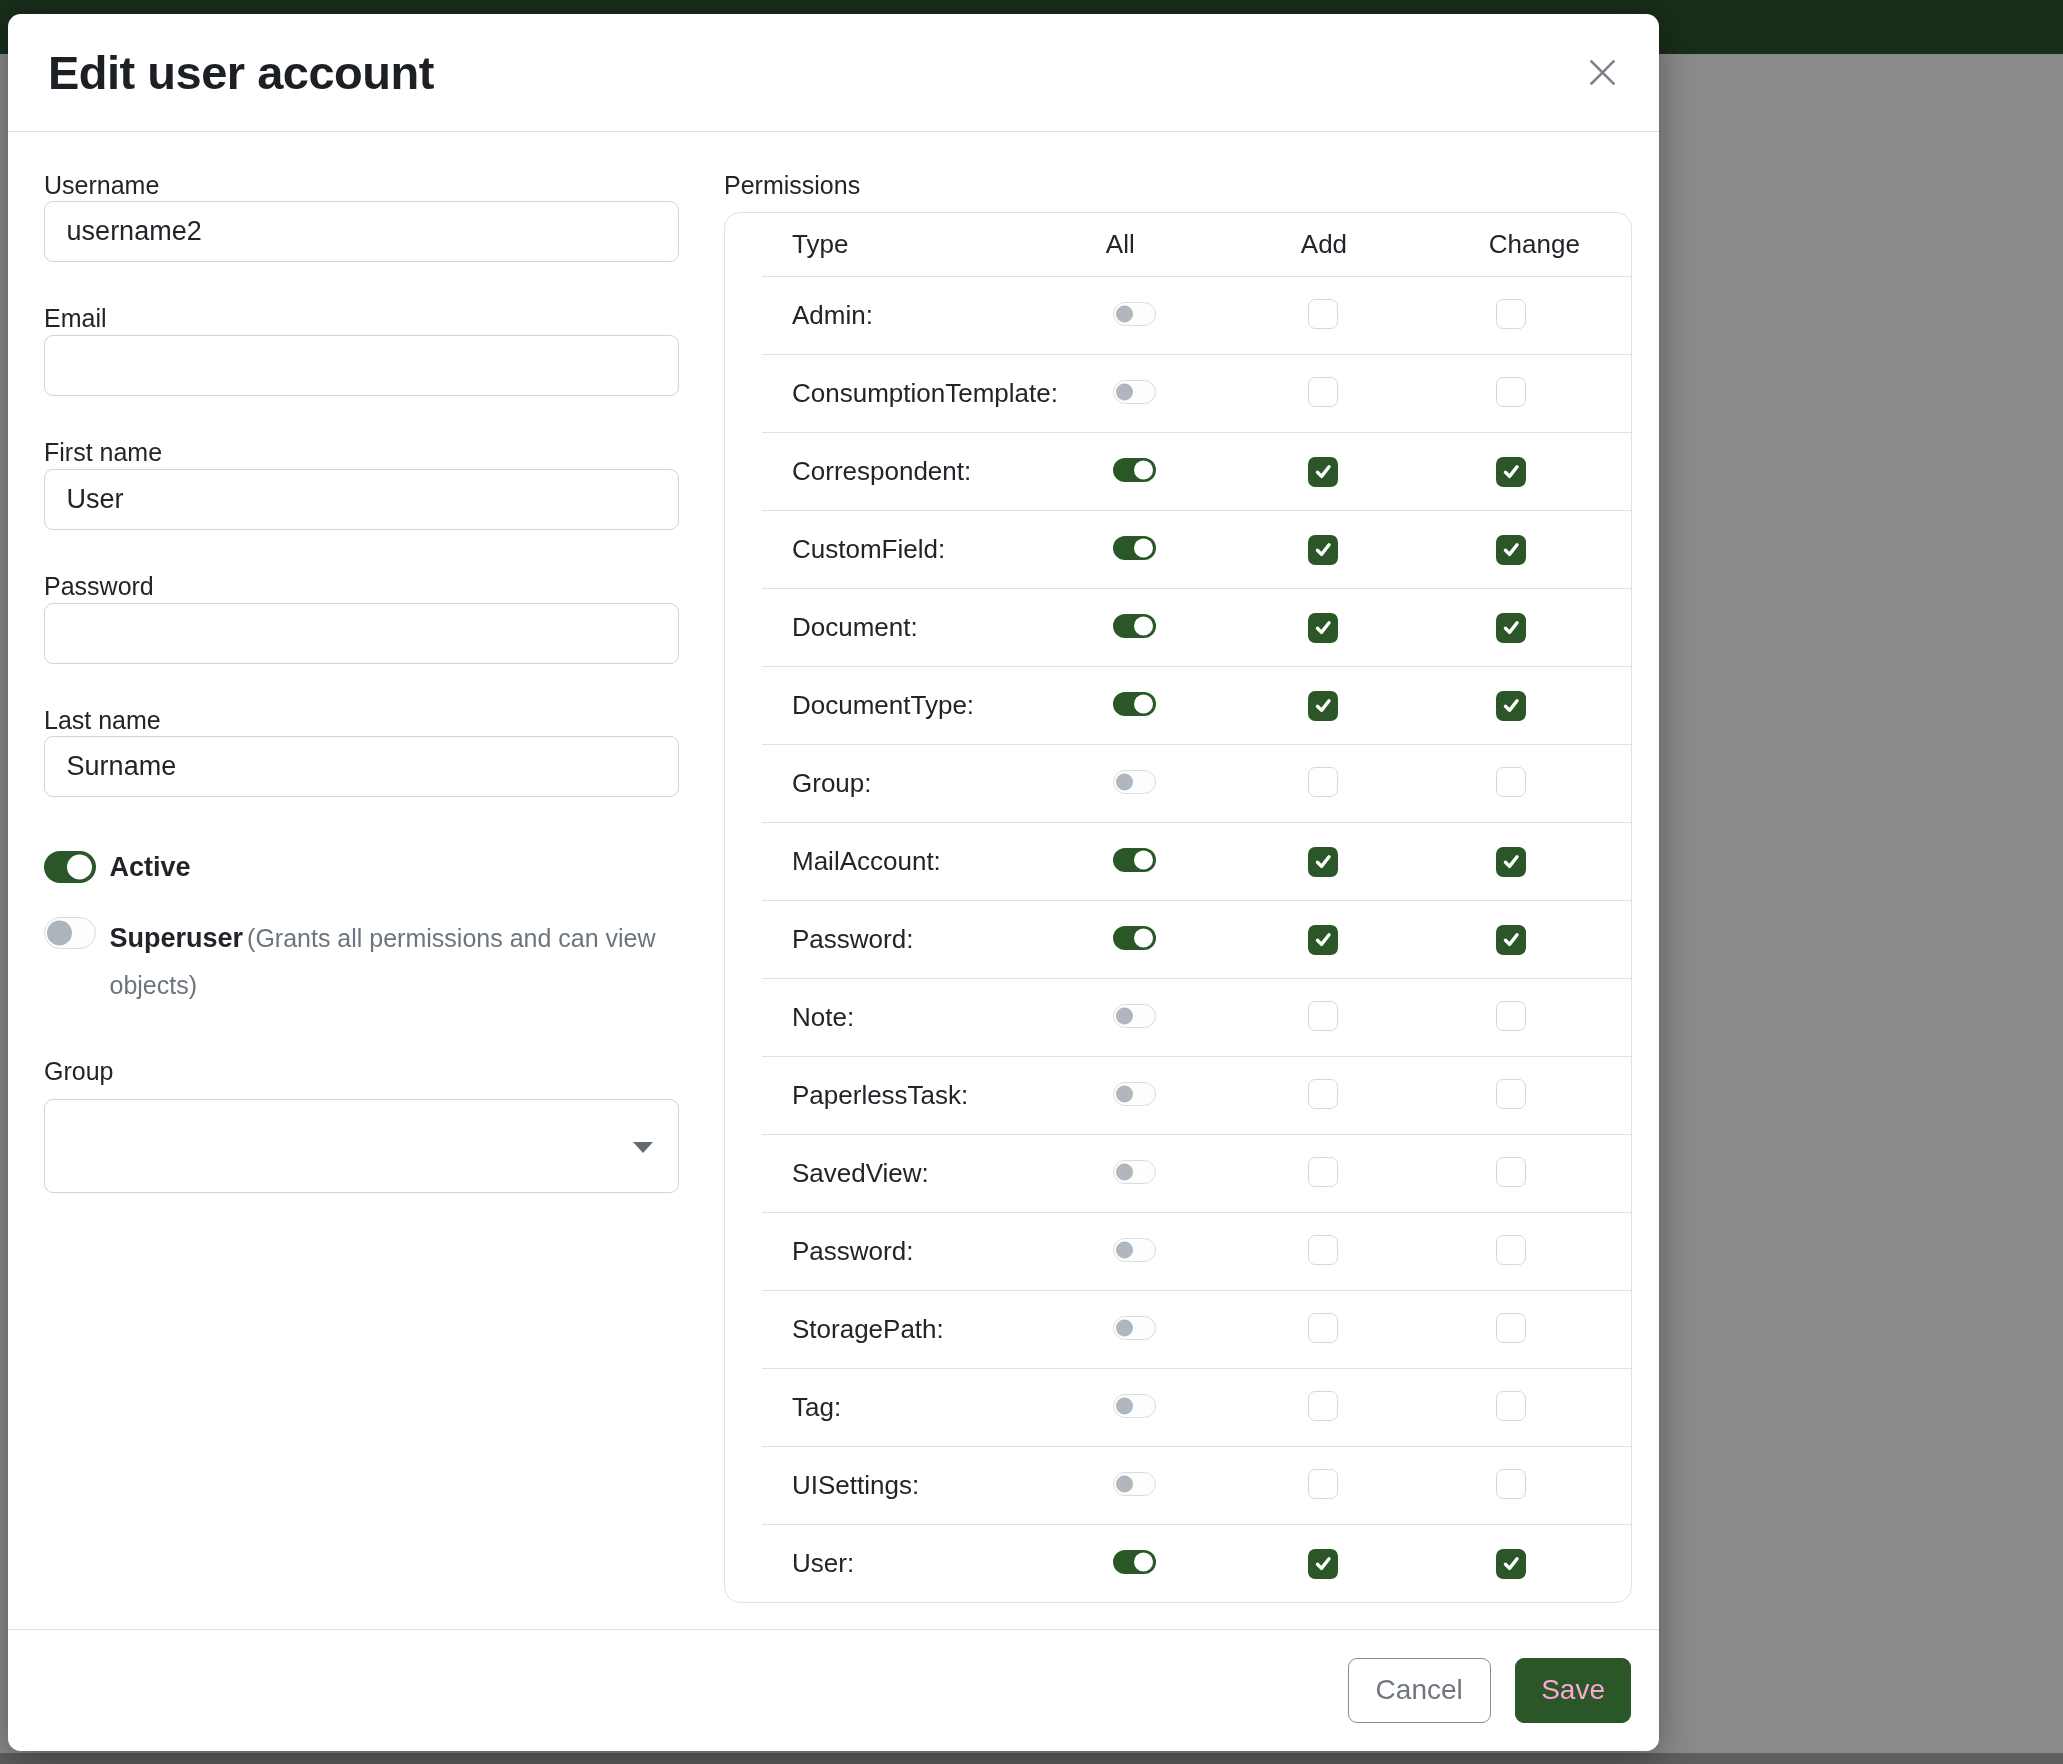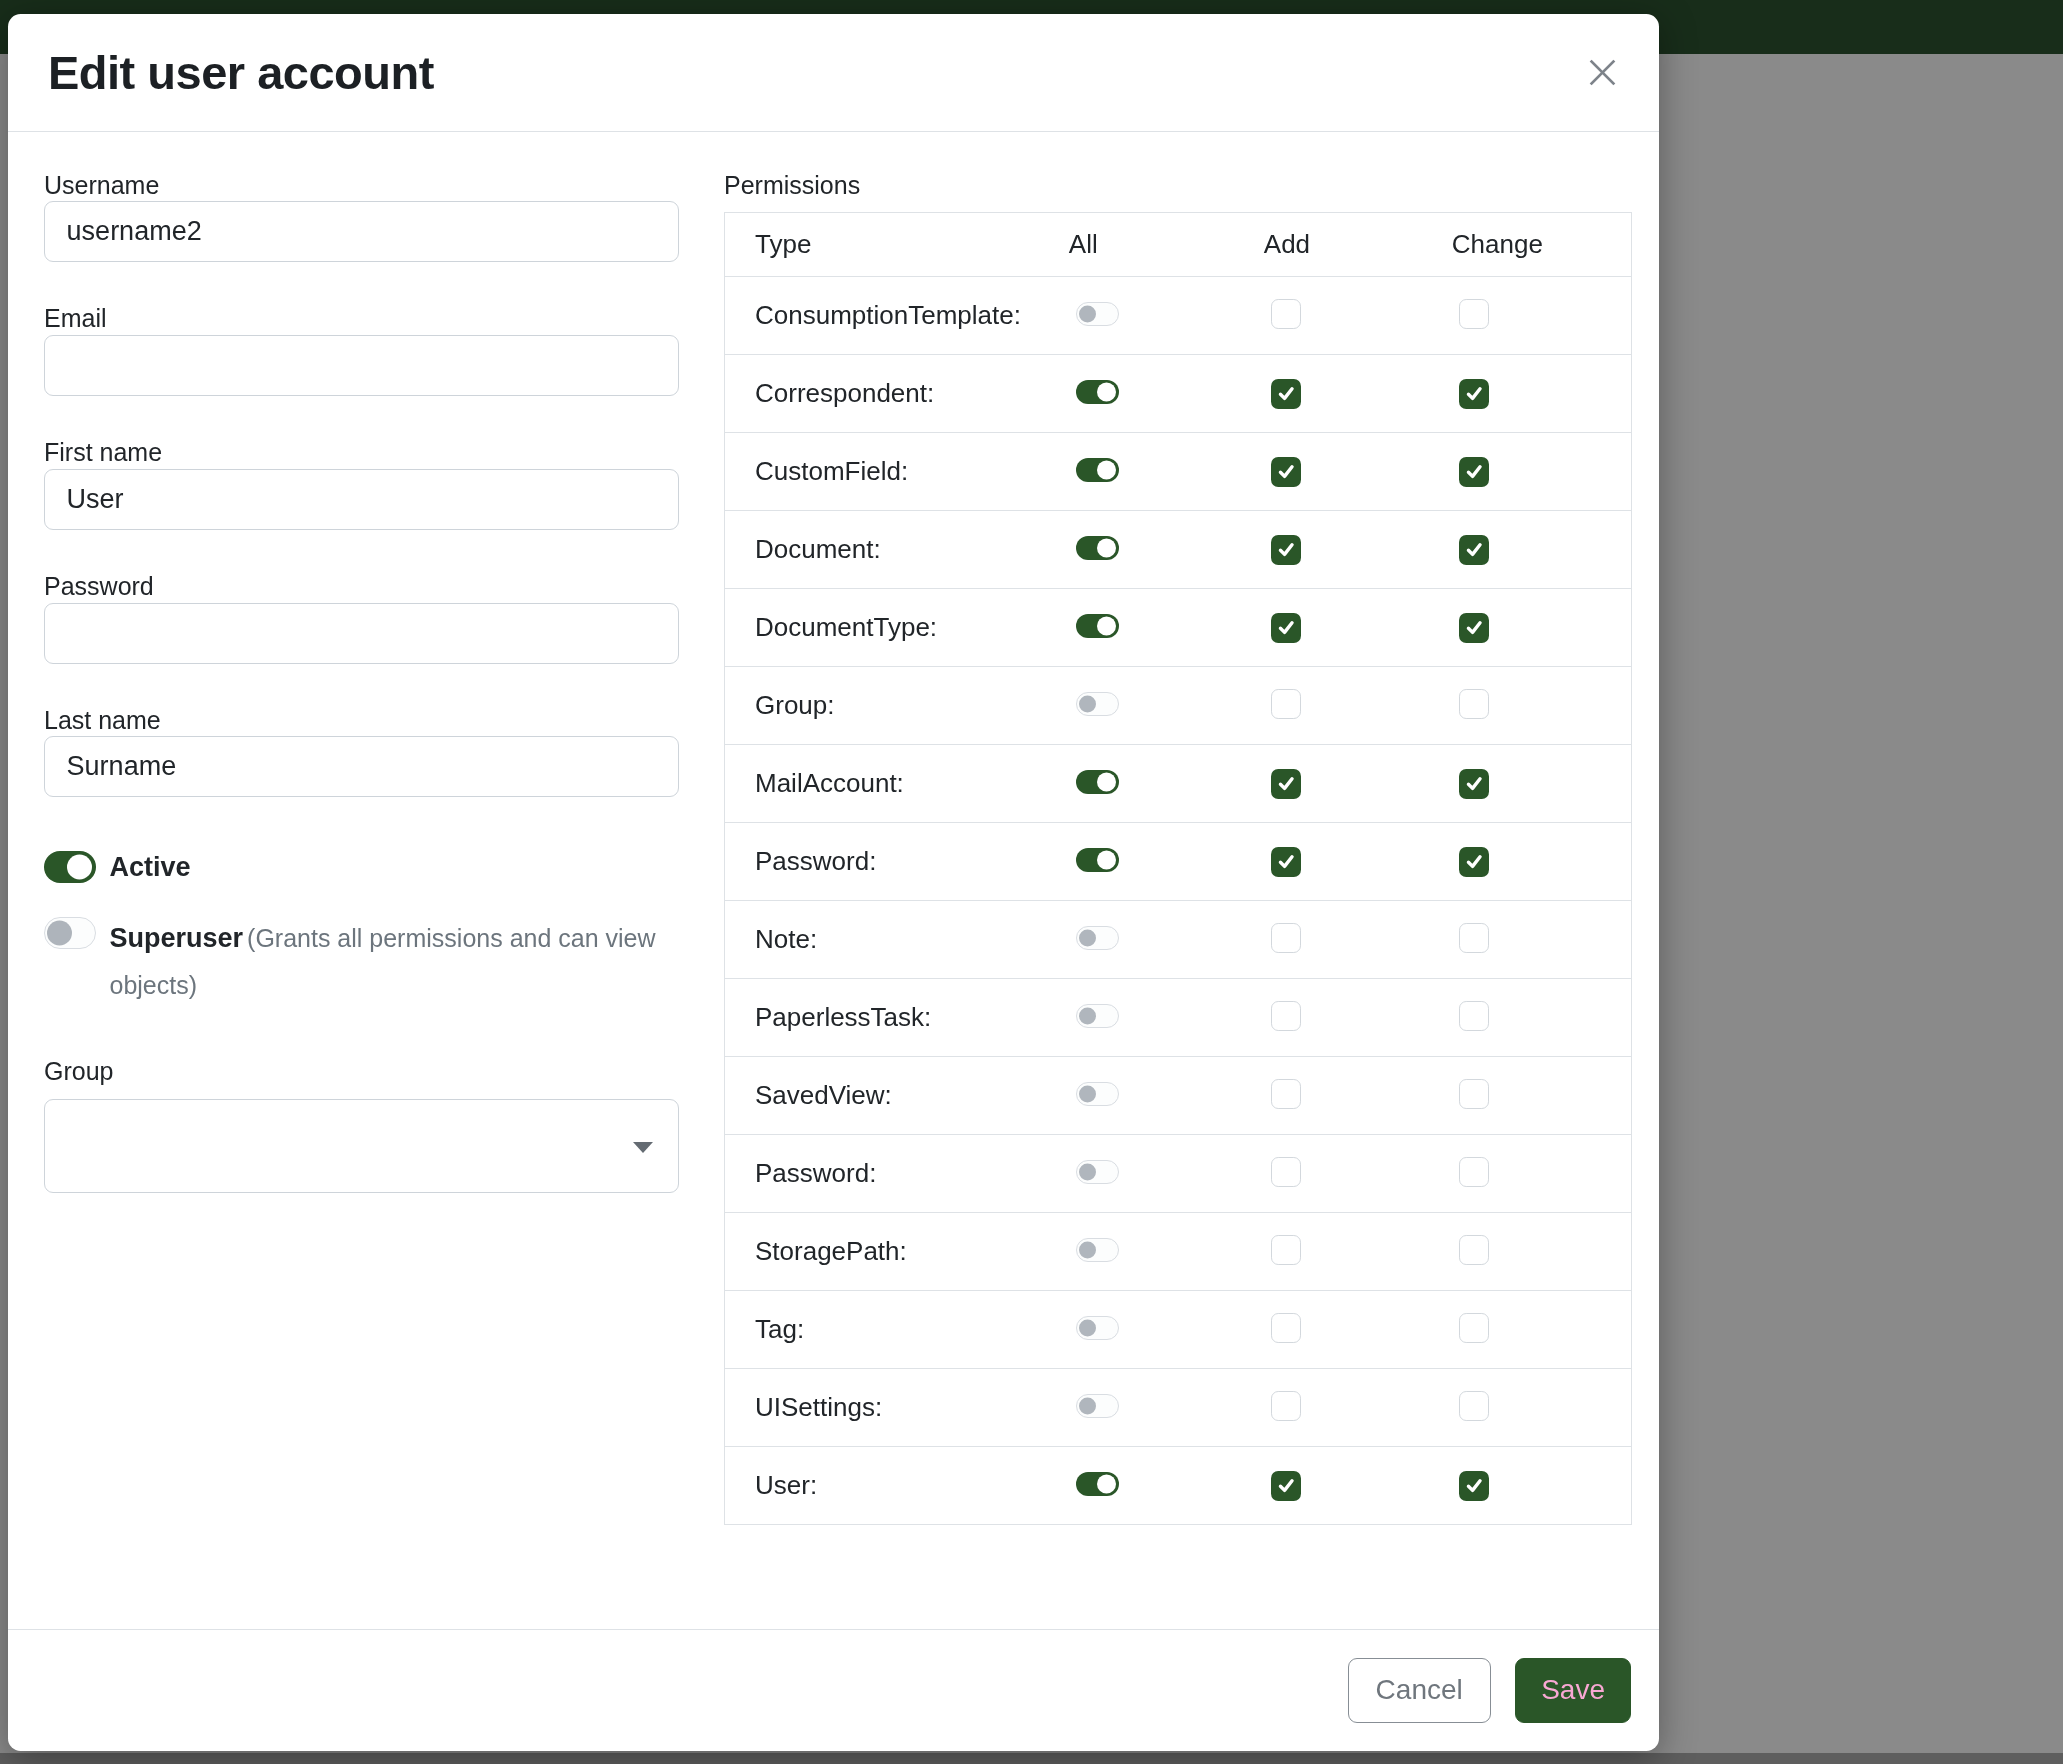--- a/index.html
+++ b/index.html
@@ -46,21 +46,21 @@
   .check-label{margin-left:13.5px;font-size:27px;font-weight:600;line-height:32px;color:#212529;}
   .check-text{margin-left:13.5px;line-height:43px;max-width:567px;}
   .check-text .bold{font-size:27px;font-weight:600;color:#212529;}
   .check-text .hint{font-size:25px;color:#6c757d;}
   .groups-group{margin-top:45px;margin-bottom:0;}
   .groups-group .f-label{margin-bottom:12.6px;}
   .select{position:relative;height:94px;border:1.8px solid #ced4da;border-radius:9px;background:#fff;box-sizing:border-box;cursor:pointer;}
   .caret{position:absolute;right:25px;top:50%;margin-top:-4.5px;width:0;height:0;
     border-left:10px solid transparent;border-right:10px solid transparent;border-top:11.7px solid #646b72;}
   
-  .ptable{margin-top:12.6px;border:1.8px solid #dee2e6;border-radius:0;overflow:hidden;background:#fff;}
+  .ptable{margin-top:12.6px;border:1.8px solid #dee2e6;border-radius:16px;overflow:hidden;background:#fff;padding-left:37px;}
   .prow{display:grid;grid-template-columns:321px 195px 188px 183px 186px 1fr;
     align-items:center;padding-left:30px;height:78px;border-top:1.8px solid #dee2e6;box-sizing:border-box;}
   .prow.head{height:63px;border-top:none;}
   .pcell{font-size:26px;color:#212529;}
   .prow.head .pcell:not(:first-child){margin-left:-7.2px;}
   .cb{width:30px;height:30px;border-radius:7.2px;box-sizing:border-box;cursor:pointer;}
   .cb.off{border:1.8px solid #d3d8dd;background:#fff;}
   .cb.on{background:var(--green);display:flex;align-items:center;justify-content:center;}
   .cb.on svg{width:22.5px;height:22.5px;}
   
@@ -145,20 +145,28 @@
         <div class="prow head">
           <div class="pcell">Type</div>
           <div class="pcell">All</div>
           <div class="pcell">Add</div>
           <div class="pcell">Change</div>
           <div class="pcell">Delete</div>
           <div class="pcell">View</div>
         </div>
         <div>
             <div class="prow">
+              <div class="pcell">Admin:</div>
+              <div><span class="sw sw-sm off"><span class="knob"></span></span></div>
+              <div><span class="cb off" style="display: inline-block;"></span></div>
+              <div><span class="cb off" style="display: inline-block;"></span></div>
+              <div><span class="cb off" style="display: inline-block;"></span></div>
+              <div><span class="cb off" style="display: inline-block;"></span></div>
+            </div>
+            <div class="prow">
               <div class="pcell">ConsumptionTemplate:</div>
               <div><span class="sw sw-sm off"><span class="knob"></span></span></div>
               <div><span class="cb off" style="display: inline-block;"></span></div>
               <div><span class="cb off" style="display: inline-block;"></span></div>
               <div><span class="cb off" style="display: inline-block;"></span></div>
               <div><span class="cb off" style="display: inline-block;"></span></div>
             </div>
             <div class="prow">
               <div class="pcell">Correspondent:</div>
               <div><span class="sw sw-sm on"><span class="knob"></span></span></div>

